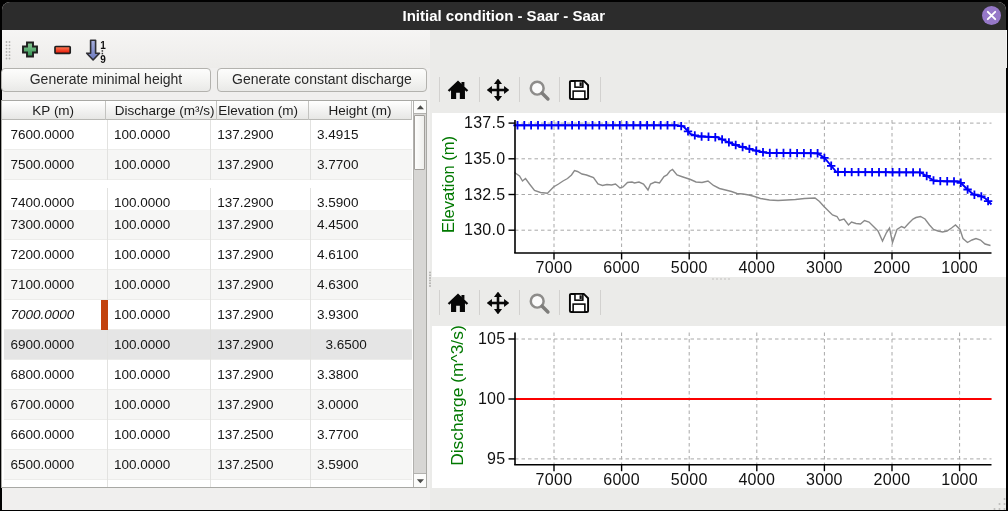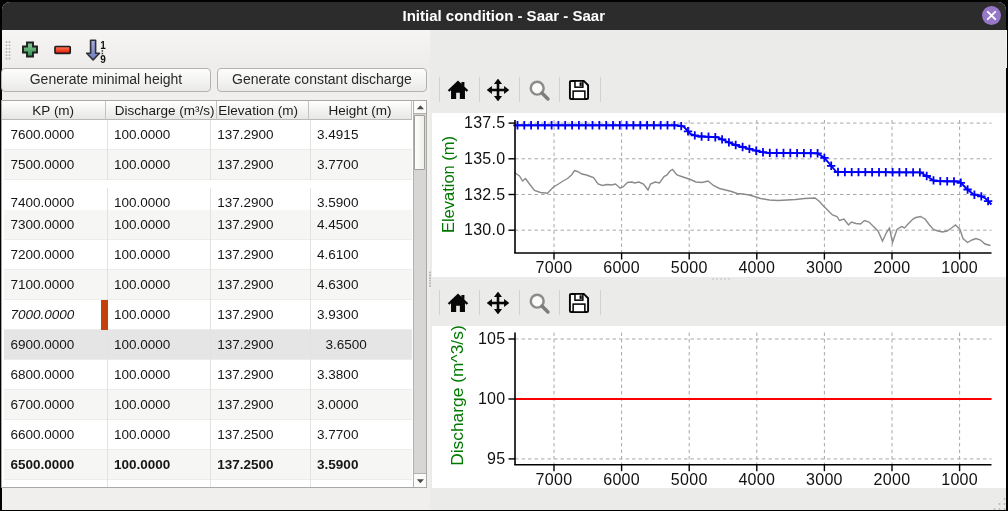--- a/index.html
+++ b/index.html
@@ -136,21 +136,21 @@
             <div style="position:absolute;left:103.5px;top:0;width:103.2px;height:30px;border-right:1px solid #e2e2e0;box-sizing:border-box;line-height:29px;padding-left:6.5px;">100.0000</div>
             <div style="position:absolute;left:206.7px;top:0;width:99.9px;height:30px;border-right:1px solid #e2e2e0;box-sizing:border-box;line-height:29px;padding-left:6.5px;">137.2900</div>
             <div style="position:absolute;left:306.6px;top:0;width:103.7px;height:30px;border-right:1px solid #e2e2e0;box-sizing:border-box;line-height:29px;padding-left:6.5px;">3.0000</div>
           </div>
 <div style="position:absolute;left:2px;top:300.0px;width:410.3px;height:30px;background:#ffffff;border-bottom:1px solid #ececea;box-sizing:border-box;">
             <div style="position:absolute;left:0.0px;top:0;width:103.5px;height:30px;border-right:1px solid #e2e2e0;box-sizing:border-box;line-height:29px;padding-left:6.5px;">6600.0000</div>
             <div style="position:absolute;left:103.5px;top:0;width:103.2px;height:30px;border-right:1px solid #e2e2e0;box-sizing:border-box;line-height:29px;padding-left:6.5px;">100.0000</div>
             <div style="position:absolute;left:206.7px;top:0;width:99.9px;height:30px;border-right:1px solid #e2e2e0;box-sizing:border-box;line-height:29px;padding-left:6.5px;">137.2500</div>
             <div style="position:absolute;left:306.6px;top:0;width:103.7px;height:30px;border-right:1px solid #e2e2e0;box-sizing:border-box;line-height:29px;padding-left:6.5px;">3.7700</div>
           </div>
-<div style="position:absolute;left:2px;top:330.0px;width:410.3px;height:30px;background:#f6f6f5;border-bottom:1px solid #ececea;box-sizing:border-box;font-weight:bold;">
+<div style="position:absolute;left:2px;top:330.0px;width:410.3px;height:30px;background:#f6f6f5;border-bottom:1px solid #ececea;box-sizing:border-box;">
             <div style="position:absolute;left:0.0px;top:0;width:103.5px;height:30px;border-right:1px solid #e2e2e0;box-sizing:border-box;line-height:29px;padding-left:6.5px;">6500.0000</div>
             <div style="position:absolute;left:103.5px;top:0;width:103.2px;height:30px;border-right:1px solid #e2e2e0;box-sizing:border-box;line-height:29px;padding-left:6.5px;">100.0000</div>
             <div style="position:absolute;left:206.7px;top:0;width:99.9px;height:30px;border-right:1px solid #e2e2e0;box-sizing:border-box;line-height:29px;padding-left:6.5px;">137.2500</div>
             <div style="position:absolute;left:306.6px;top:0;width:103.7px;height:30px;border-right:1px solid #e2e2e0;box-sizing:border-box;line-height:29px;padding-left:6.5px;">3.5900</div>
           </div>
 <div style="position:absolute;left:2px;top:360.0px;width:410.3px;height:7.5px;background:#ffffff;">
             <div style="position:absolute;left:0.0px;top:0;width:103.5px;height:7.5px;border-right:1px solid #e2e2e0;box-sizing:border-box;"></div>
             <div style="position:absolute;left:103.5px;top:0;width:103.2px;height:7.5px;border-right:1px solid #e2e2e0;box-sizing:border-box;"></div>
             <div style="position:absolute;left:206.7px;top:0;width:99.9px;height:7.5px;border-right:1px solid #e2e2e0;box-sizing:border-box;"></div>
             <div style="position:absolute;left:306.6px;top:0;width:103.7px;height:7.5px;border-right:1px solid #e2e2e0;box-sizing:border-box;"></div>

